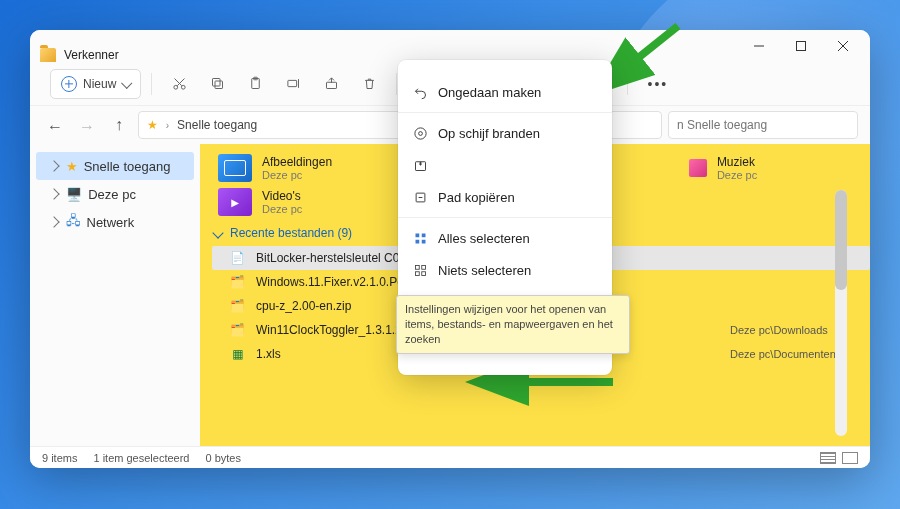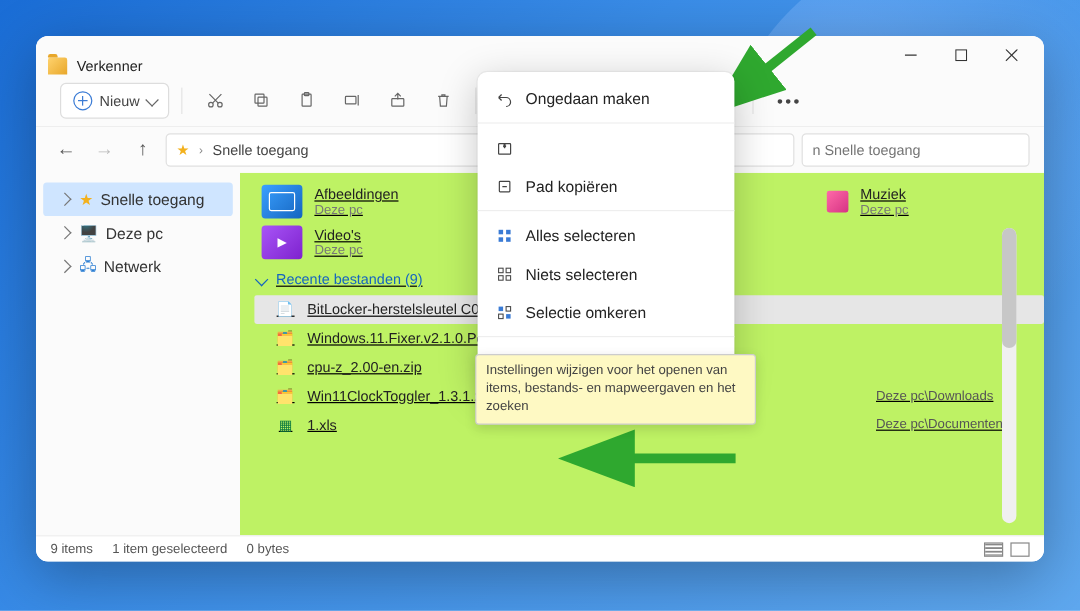--- a/index.html
+++ b/index.html
@@ -51,21 +51,21 @@
   .nav-input { flex:1; height:28px; border:1px solid #e0e0e0; border-radius:4px; background:#fff; display:flex; align-items:center; padding:0 8px; gap:8px; font-size:12px; color:#444;}
   .star-ic { color:#f3b11d; }
   .crumb-sep { color:#888; font-size:10px;}
   .search-field { width:190px; height:28px; border:1px solid #e0e0e0; border-radius:4px; background:#fff; font-size:12px; color:#888; padding-left:8px; }
   .body-area { flex:1; display:flex; overflow:hidden; }
   .sidebar { width: 170px; background:#fbfbfb; padding: 8px 0; font-size:13px; }
   .side-item { height: 28px; display:flex; align-items:center; gap:6px; padding: 0 10px 0 20px; cursor:pointer; color:#333;}
   .side-item.sel { background:#cfe5ff; border-radius:3px; margin:0 6px; padding-left:14px;}
   .side-chev { width:8px; height:8px; border-right:1.2px solid #777; border-bottom:1.2px solid #777; transform:rotate(-45deg); margin-right:2px;}
   .side-chev.down { transform:rotate(45deg);}
-  .content { flex:1; background:#bef264; position:relative; overflow:hidden; padding: 10px 0 0 18px; text-decoration: underline;}
+  .content { flex:1; background:#fde047; position:relative; overflow:hidden; padding: 10px 0 0 18px;}
   .folderrow { display:flex; gap: 40px; margin-bottom: 6px;}
   .fold { display:flex; gap:10px; align-items:center; width: 190px;}
   .fold-ic { width: 34px; height: 28px; border-radius:3px; }
   .ic-pics { background: linear-gradient(135deg,#3aa0ff,#1565c0); position:relative;}
   .ic-pics::after{content:""; position:absolute; inset:6px; border:1.5px solid #fff; border-radius:2px;}
   .ic-docs { background: linear-gradient(180deg,#ffd36e 40%,#e8a72a); }
   .ic-vids { background: linear-gradient(135deg,#a855f7,#7e22ce); position:relative;}
   .ic-vids::after{content:"▶"; color:#fff; position:absolute; left:50%; top:50%; transform:translate(-50%,-50%); font-size:10px;}
   .ic-music { background: linear-gradient(135deg,#ff6aa8,#d63384);}
   .fold-name { font-size:12px; color:#222;}
@@ -77,21 +77,21 @@
   .file-ic { width:16px; height:16px; display:inline-flex; align-items:center; justify-content:center;}
   .file-txt { flex:1; color:#222; white-space:nowrap; overflow:hidden; text-overflow:ellipsis;}
   .file-loc { width:140px; text-align:left; color:#555; font-size:11px; }
   .statusbar { height:22px; border-top:1px solid #eee; display:flex; align-items:center; padding:0 12px; gap:16px; font-size:11px; color:#555; background:#fff;}
   .status-spacer{flex:1;}
   .viewmode { display:flex; gap:6px; }
   .viewmode span { width:16px; height:12px; border:1px solid #888; display:inline-block;}
   .dropdown {
     position:absolute; left: 398px; top: 60px; width: 214px; background:#fff;
     border-radius:8px; box-shadow: 0 8px 32px rgba(0,0,0,0.22), 0 0 0 1px rgba(0,0,0,0.04);
-    padding: 6px 0; z-index: 20;
+    padding: 16px 0; z-index: 20;
   }
   .dd-item { height: 32px; display:flex; align-items:center; gap:10px; padding:0 14px; font-size:13px; color:#222; cursor:pointer;}
   .dd-sep { height:1px; margin:4px 0; background:#eee;}
   .dd-ic { width:16px; height:16px; display:flex; align-items:center; justify-content:center; color:#444;}
   .tooltip {
     position:absolute; left:396px; top:295px; width:234px; background:#fef9c3;
     border:1px solid #ccc; border-radius:3px; padding:6px 8px; font-size:11px; color:#444;
     box-shadow:0 3px 10px rgba(0,0,0,0.12); z-index:25; line-height:1.35;
   }
   .arrow-svg { overflow:visible; }
@@ -310,20 +310,29 @@
         <svg width="15" height="15" viewBox="0 0 24 24" fill="none" stroke="#444" stroke-width="1.6">
           <path d="M4 10h10a6 6 0 1 1 0 12M4 10l4-4M4 10l4 4"></path>
         </svg>
       </span>
     <span>Ongedaan maken</span>
   </div>
   <div class="dd-sep"></div>
   <div class="dd-item">
     <span class="dd-ic">
         <svg width="15" height="15" viewBox="0 0 24 24" fill="none" stroke="#444" stroke-width="1.6">
+          <circle cx="12" cy="12" r="9"></circle>
+          <circle cx="12" cy="12" r="3"></circle>
+        </svg>
+      </span>
+    <span>Op schijf branden</span>
+  </div>
+  <div class="dd-item">
+    <span class="dd-ic">
+        <svg width="15" height="15" viewBox="0 0 24 24" fill="none" stroke="#444" stroke-width="1.6">
           <rect x="4" y="6" width="16" height="14" rx="1"></rect>
           <path d="M12 6v6M10 8h4M10 10h4"></path>
         </svg>
       </span>
   </div>
   <div class="dd-item">
     <span class="dd-ic">
         <svg width="15" height="15" viewBox="0 0 24 24" fill="none" stroke="#444" stroke-width="1.6">
           <rect x="5" y="5" width="14" height="14" rx="1"></rect>
           <path d="M9 12h6"></path>

